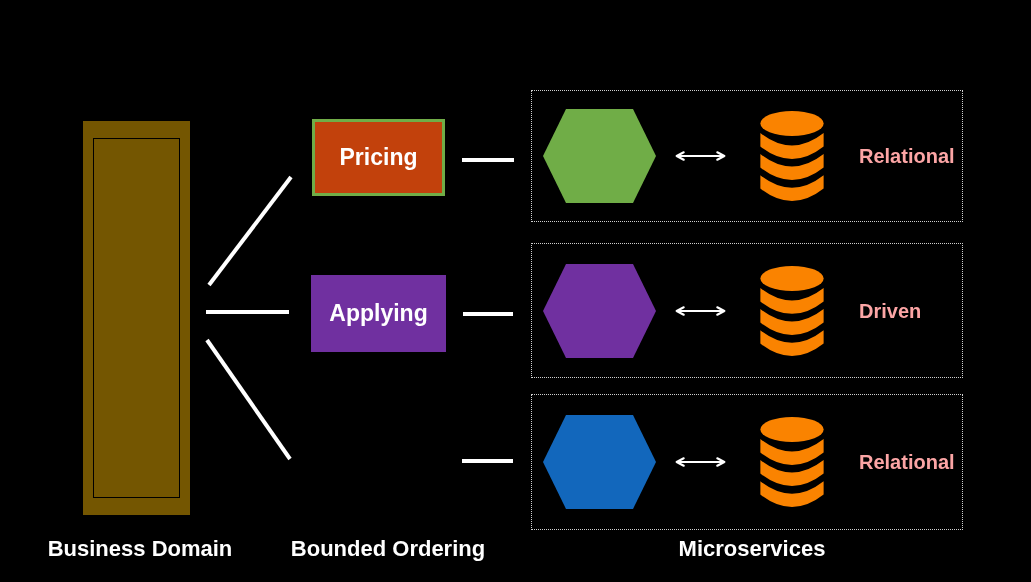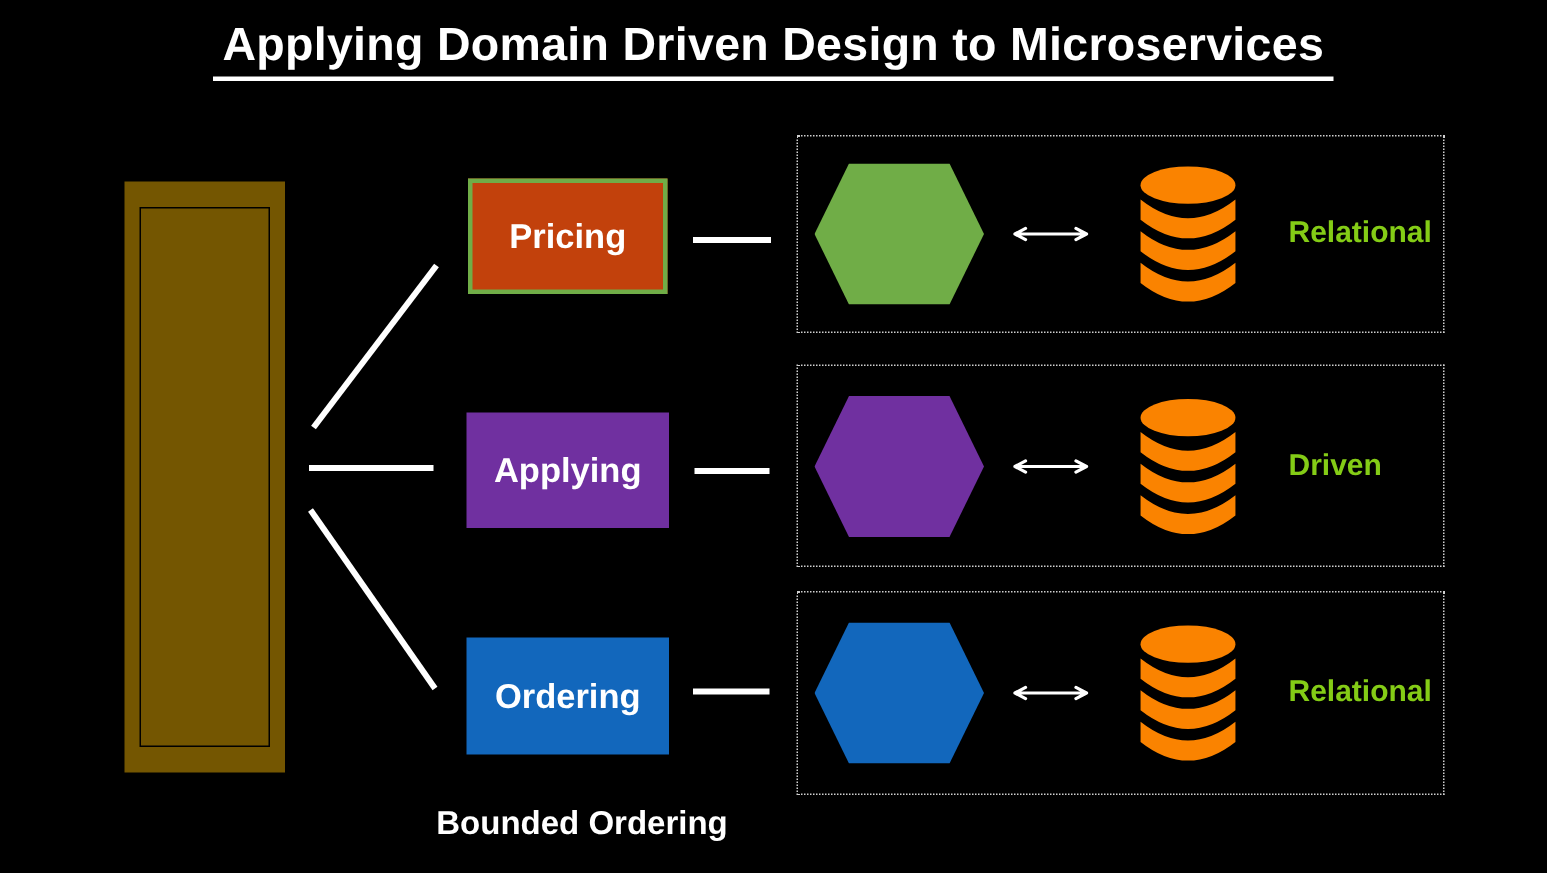--- a/index.html
+++ b/index.html
@@ -84,21 +84,21 @@
   .vcenter {
     position: absolute;
     top: 50%;
     transform: translateY(-50%);
   }
   .hexagon { left: 11px;  width: 113px; height: 94px; }
   .arrow   { left: 142px; width: 53px;  height: 16px; }
   .dbicon  { left: 220px; width: 80px;  height: 92px; }
   .db-type {
     left: 327px;
-    color: #84cc16;
+    color: #fca5a5;
     font-size: 20px;
     font-weight: 700;
     white-space: nowrap;
   }
   
   .col-label {
     position: absolute;
     top: 536px;
     transform: translateX(-50%);
     color: #fff;
@@ -109,23 +109,20 @@
   .col-label-business { left: 140px; }
   .col-label-bounded  { left: 388px; }
   .col-label-micro    { left: 752px; }
   svg { display: block; }
 </style>
 </head>
 <body>
 
 <div id="canvas">
 
-  <div class="title-wrap">
-    <span class="title">Applying Domain Driven Design to Microservices</span>
-  </div>
 
   <svg id="connectors" viewBox="0 0 1031 582">
     <g fill="none" stroke-width="4" stroke="#FFFFFF">
       <line x1="209" y1="285" x2="291" y2="177"></line>
       <line x1="206" y1="312" x2="289" y2="312"></line>
       <line x1="207" y1="340" x2="290" y2="459"></line>
       <line x1="462" y1="160" x2="514" y2="160"></line>
       <line x1="463" y1="314" x2="513" y2="314"></line>
       <line x1="462" y1="461" x2="513" y2="461"></line>
     </g>
@@ -134,23 +131,20 @@
   <div class="business-domain" style="background-color: rgb(116, 86, 1);">
     <div class="business-domain-inner" style="border-color: rgb(0, 0, 0);"></div>
   </div>
 
   <div class="context-box context-pricing" style="background-color: #c2410c; border-color: rgb(112, 173, 71);">
     <span>Pricing</span>
   </div>
   <div class="context-box context-currency" style="background-color: rgb(112, 48, 160);">
     <span>Applying</span>
   </div>
-  <div class="context-box context-ordering" style="background-color: rgb(18, 103, 188);">
-    <span>Ordering</span>
-  </div>
 
   <div class="ms-box ms-box-1" style="border-color: rgb(207, 207, 207);">
     <svg class="vcenter hexagon" viewBox="0 0 113 94">
       <polygon points="0,47 23,0 90,0 113,47 90,94 23,94" fill="#70AD47"></polygon>
     </svg>
     <svg class="vcenter arrow" viewBox="0 0 60 14">
       <path d="M3,7 H57 M3,7 L11,2.8 M3,7 L11,11.2 M57,7 L49,2.8 M57,7 L49,11.2" fill="none" stroke-width="2.4" stroke-linecap="round" stroke="#FFFFFF"></path>
     </svg>
     <svg class="vcenter dbicon" viewBox="0 0 80 96">
       <g fill="#FA8300">
@@ -192,15 +186,17 @@
       <g fill="#FA8300">
         <ellipse cx="40" cy="14" rx="33" ry="13"></ellipse>
         <path d="M7,24 Q40,50 73,24 L73,38 Q40,64 7,38 Z"></path>
         <path d="M7,46 Q40,72 73,46 L73,60 Q40,86 7,60 Z"></path>
         <path d="M7,68 Q40,94 73,68 L73,82 Q40,108 7,82 Z"></path>
       </g>
     </svg>
     <span class="vcenter db-type">Relational</span>
   </div>
 
+  <div class="col-label col-label-business">Business Domain</div>
   <div class="col-label col-label-bounded">Bounded Ordering</div>
+  <div class="col-label col-label-micro">Microservices</div>
 
 </div>
 
 </body></html>

